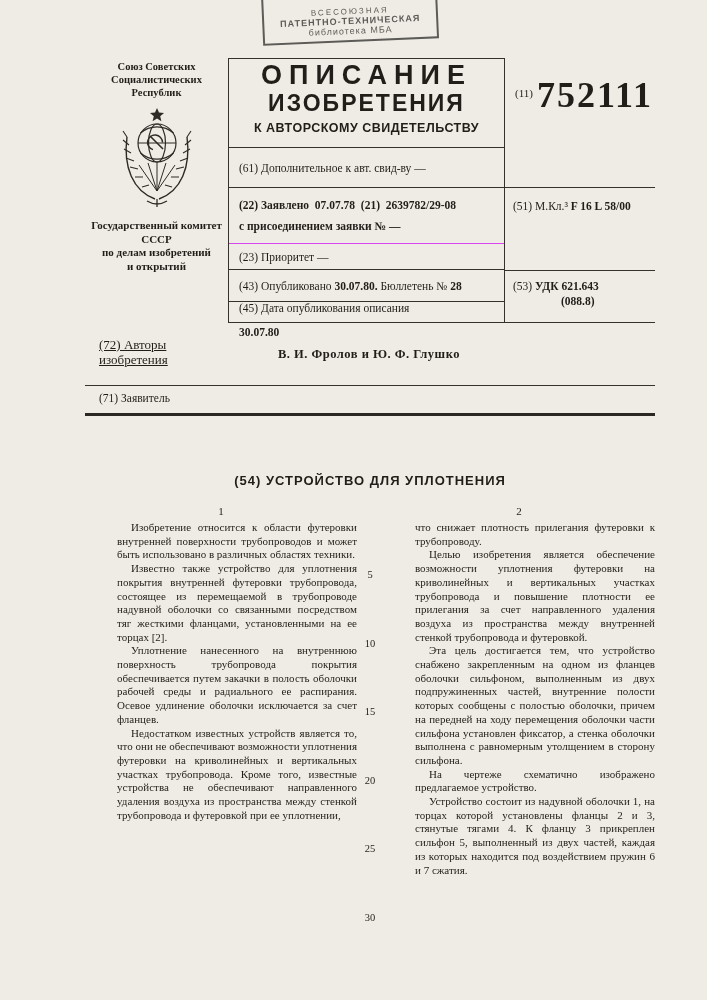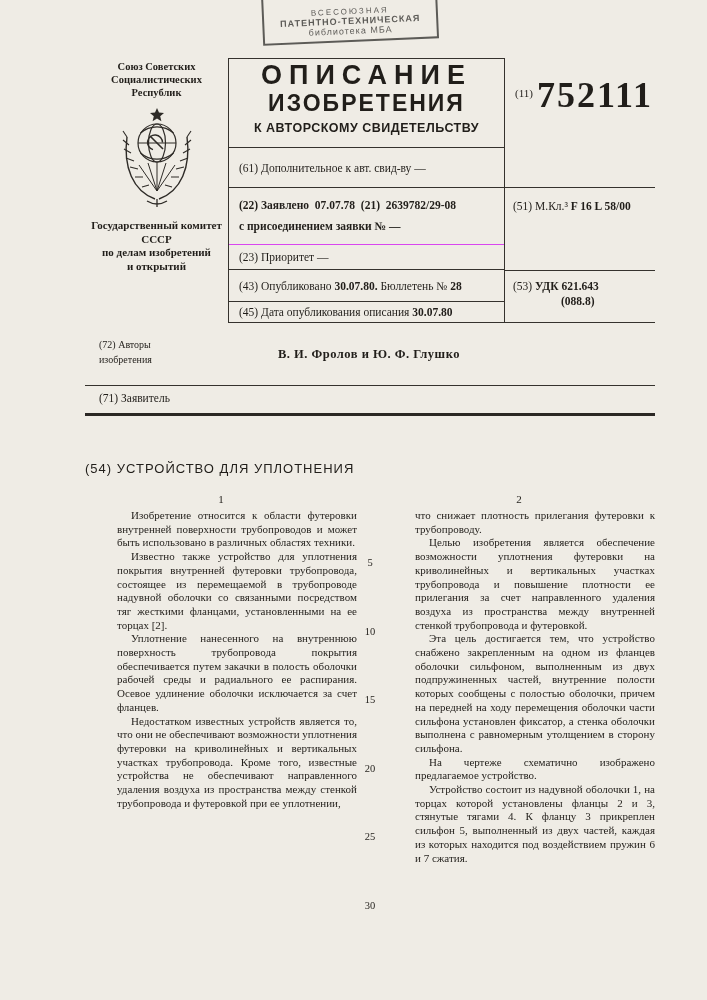--- a/index.html
+++ b/index.html
@@ -39,39 +39,39 @@
              font-family: "Liberation Sans", sans-serif; }
   .t1 { font-size: 27px; font-weight: bold; letter-spacing: 7px; line-height: 30px; }
   .t2 { font-size: 23px; font-weight: bold; letter-spacing: 2px; line-height: 26px; }
   .t3 { font-size: 12.5px; font-weight: bold; letter-spacing: .5px; margin-top: 5px; }
 
   .m-row { font-size: 11.5px; padding-left: 10px; }
   .r61 { height: 40px; border-bottom: 1px solid #35322d; display: flex; align-items: center; }
   .r22 { height: 57px; border-bottom: 1px solid #d946ef; padding-top: 7px; line-height: 21px; font-weight: bold; }
   .r23 { height: 26px; border-bottom: 1px solid #35322d; display: flex; align-items: center; }
   .r43 { height: 32px; border-bottom: 1px solid #35322d; display: flex; align-items: center; }
-  .r45 { height: 20px; display: flex; align-items: center; }
+  .r45 { height: 20px; display: flex; align-items: flex-start; flex-direction: column; }
 
   .rr1 { height: 130px; border-bottom: 1px solid #35322d; padding: 16px 0 0 10px; }
   .rr2 { height: 83px; border-bottom: 1px solid #35322d; padding: 12px 0 0 8px; font-size: 11.5px; }
   .rr3 { height: 52px; padding: 8px 0 0 8px; font-size: 11.5px; line-height: 15px; }
   .code11 { font-size: 11px; vertical-align: 10px; }
   .big-number { font-size: 36px; font-weight: bold; letter-spacing: 2px; }
   .udk2 { padding-left: 48px; font-weight: bold; }
 
   
   .authors { position: relative; height: 62px; }
-  .a72 { position: absolute; left: 14px; top: 14px; font-size: 10px; line-height: 15px; white-space: pre-line; }
+  .a72 { position: absolute; left: 14px; top: 14px; font-size: 13px; line-height: 15px; white-space: pre-line; text-decoration: underline; }
   .names { position: absolute; left: 193px; top: 24px; font-weight: bold; font-size: 12.5px; letter-spacing: .5px; }
   .rule-thin { border-top: 1px solid #35322d; }
   .a71 { font-size: 11.5px; padding: 6px 0 9px 14px; }
   .rule-thick { border-top: 3px solid #2b2824; }
 
   
-  .title54 { margin-top: 44px; text-align: left; font-weight: normal; font-size: 13px;
+  .title54 { margin-top: 56px; text-align: center; font-weight: bold; font-size: 13px;
              letter-spacing: 1px; line-height: 17px; font-family: "Liberation Sans", sans-serif; }
 
   
   .colmarks { display: flex; margin-top: 16px; font-size: 11px; }
   .colmarks .cm { width: 272px; text-align: center; }
   .colmarks .gapm { width: 26px; }
 
   .body { display: flex; margin-top: 4px; }
   .bcol { width: 272px; font-size: 11px; line-height: 13.7px; }
   .bcol p { text-indent: 14px; text-align: justify; margin-left: 32px; }

